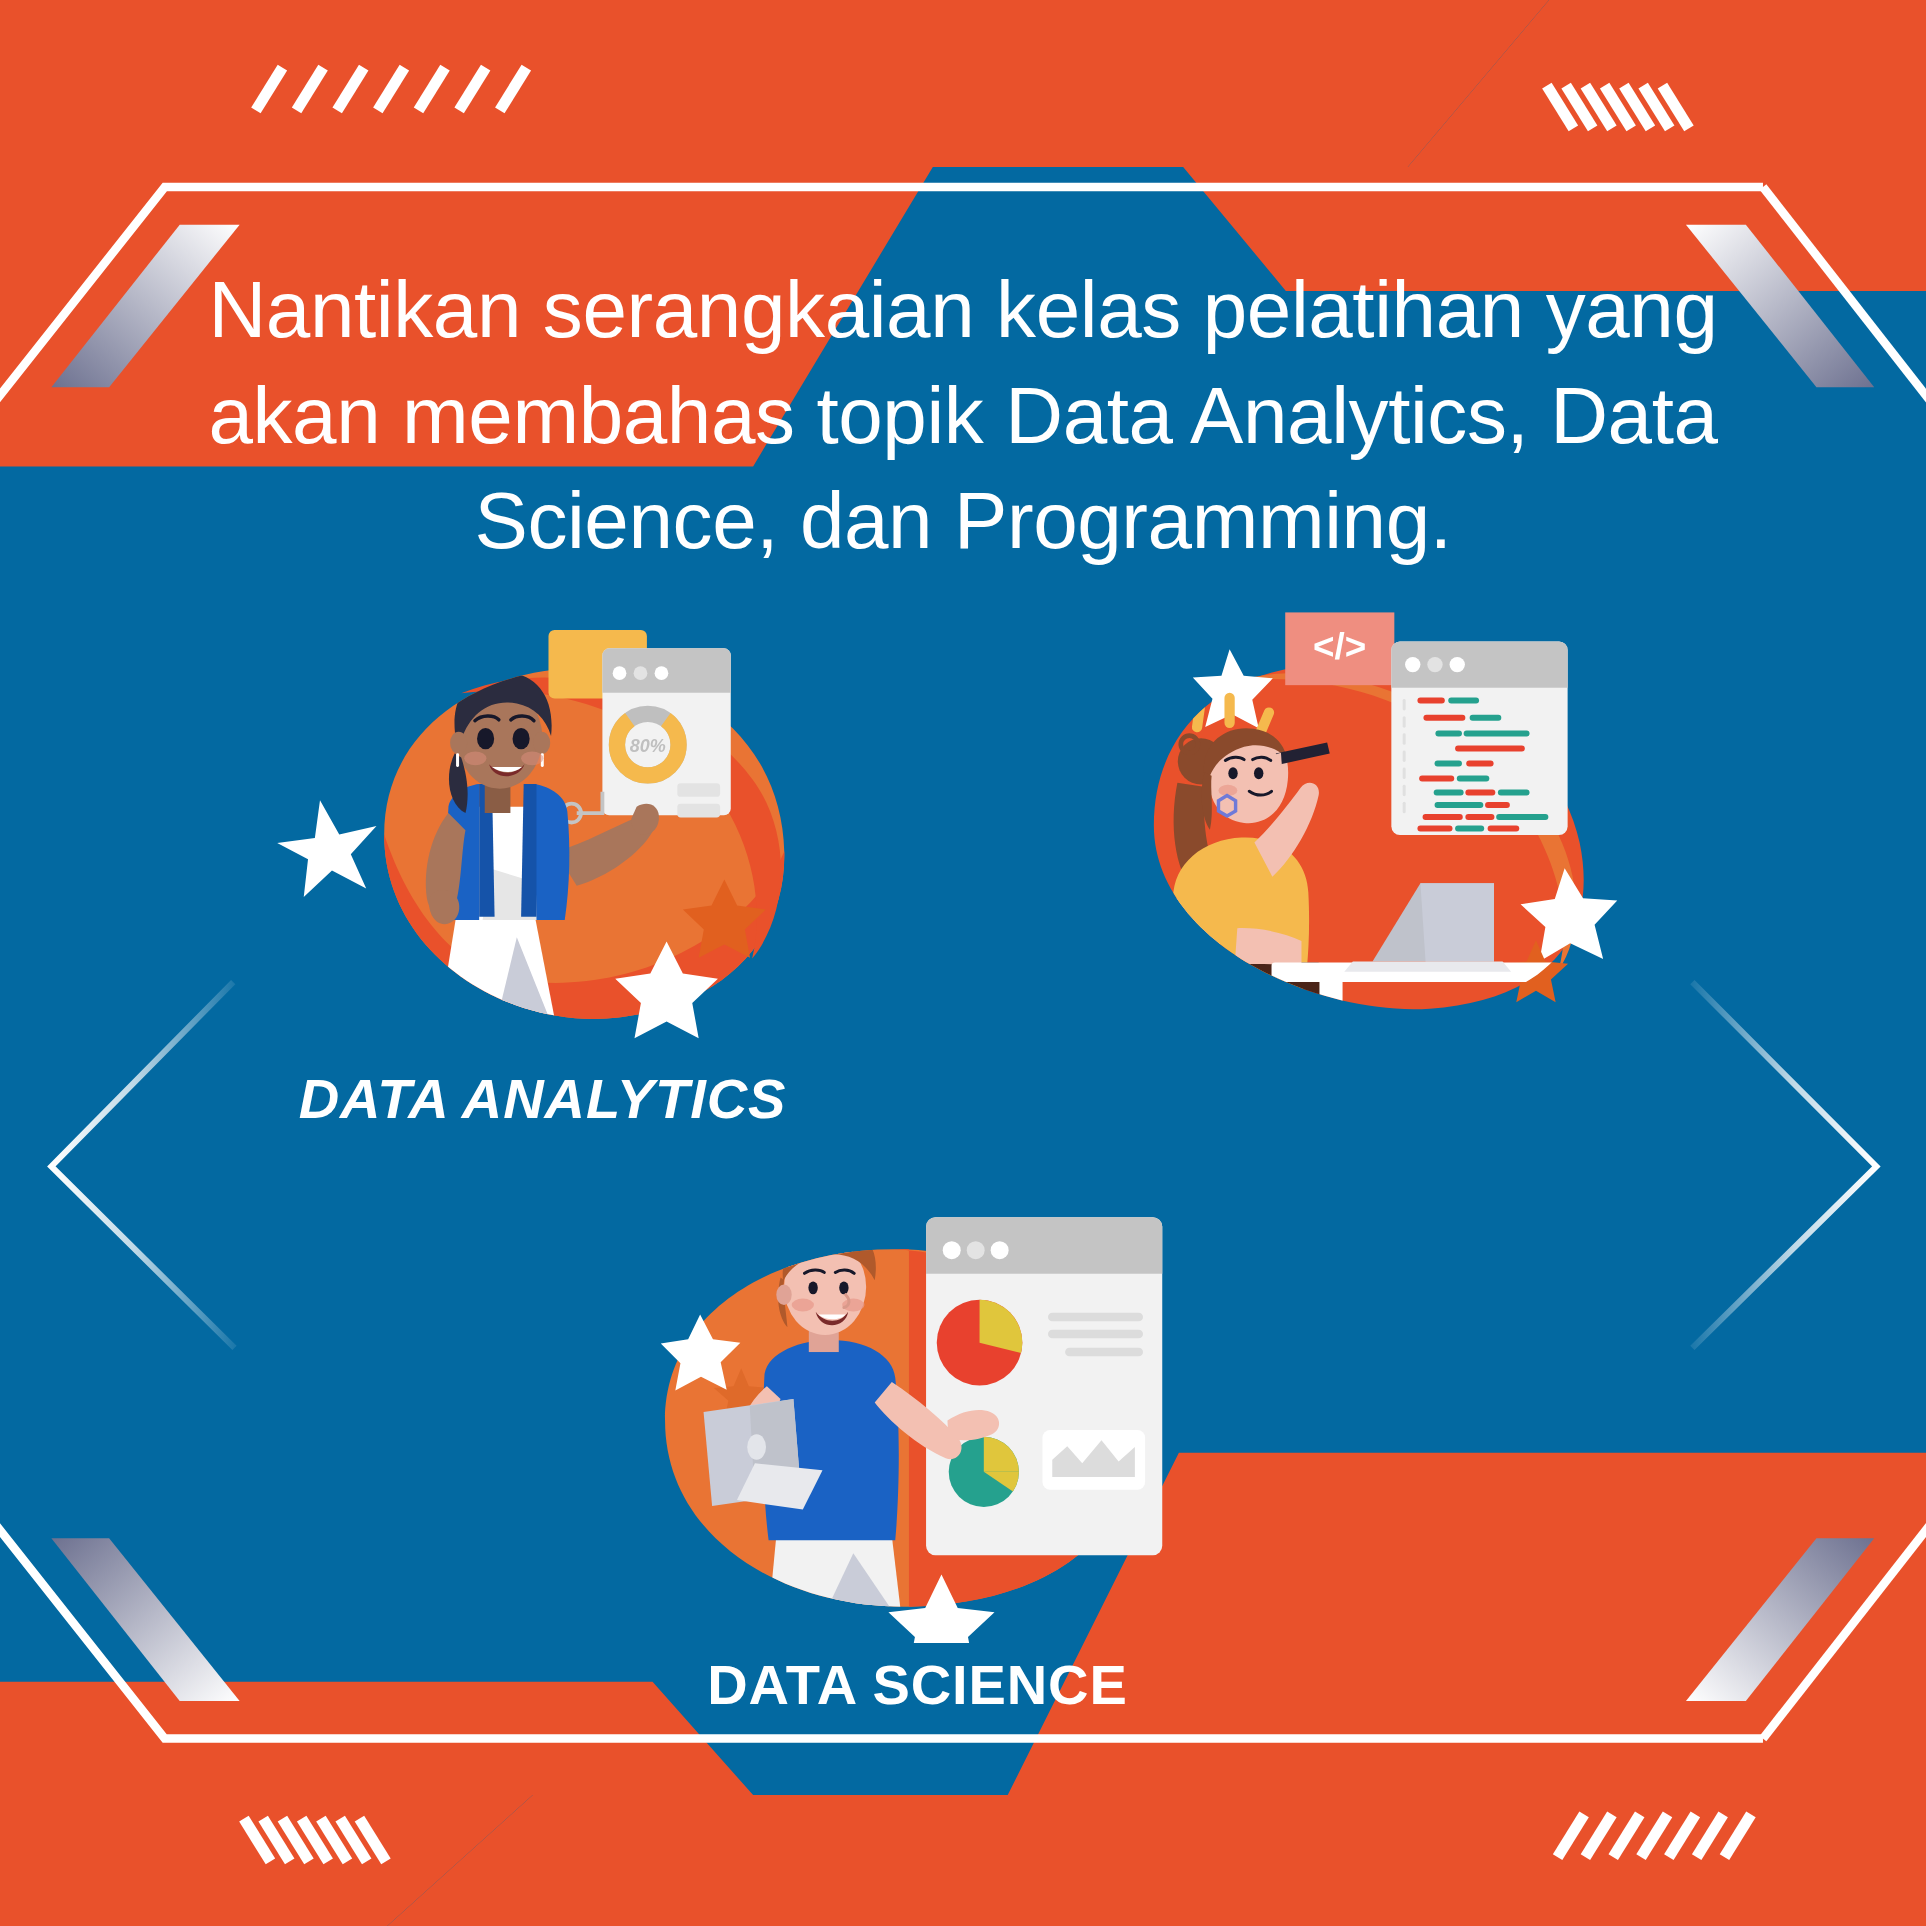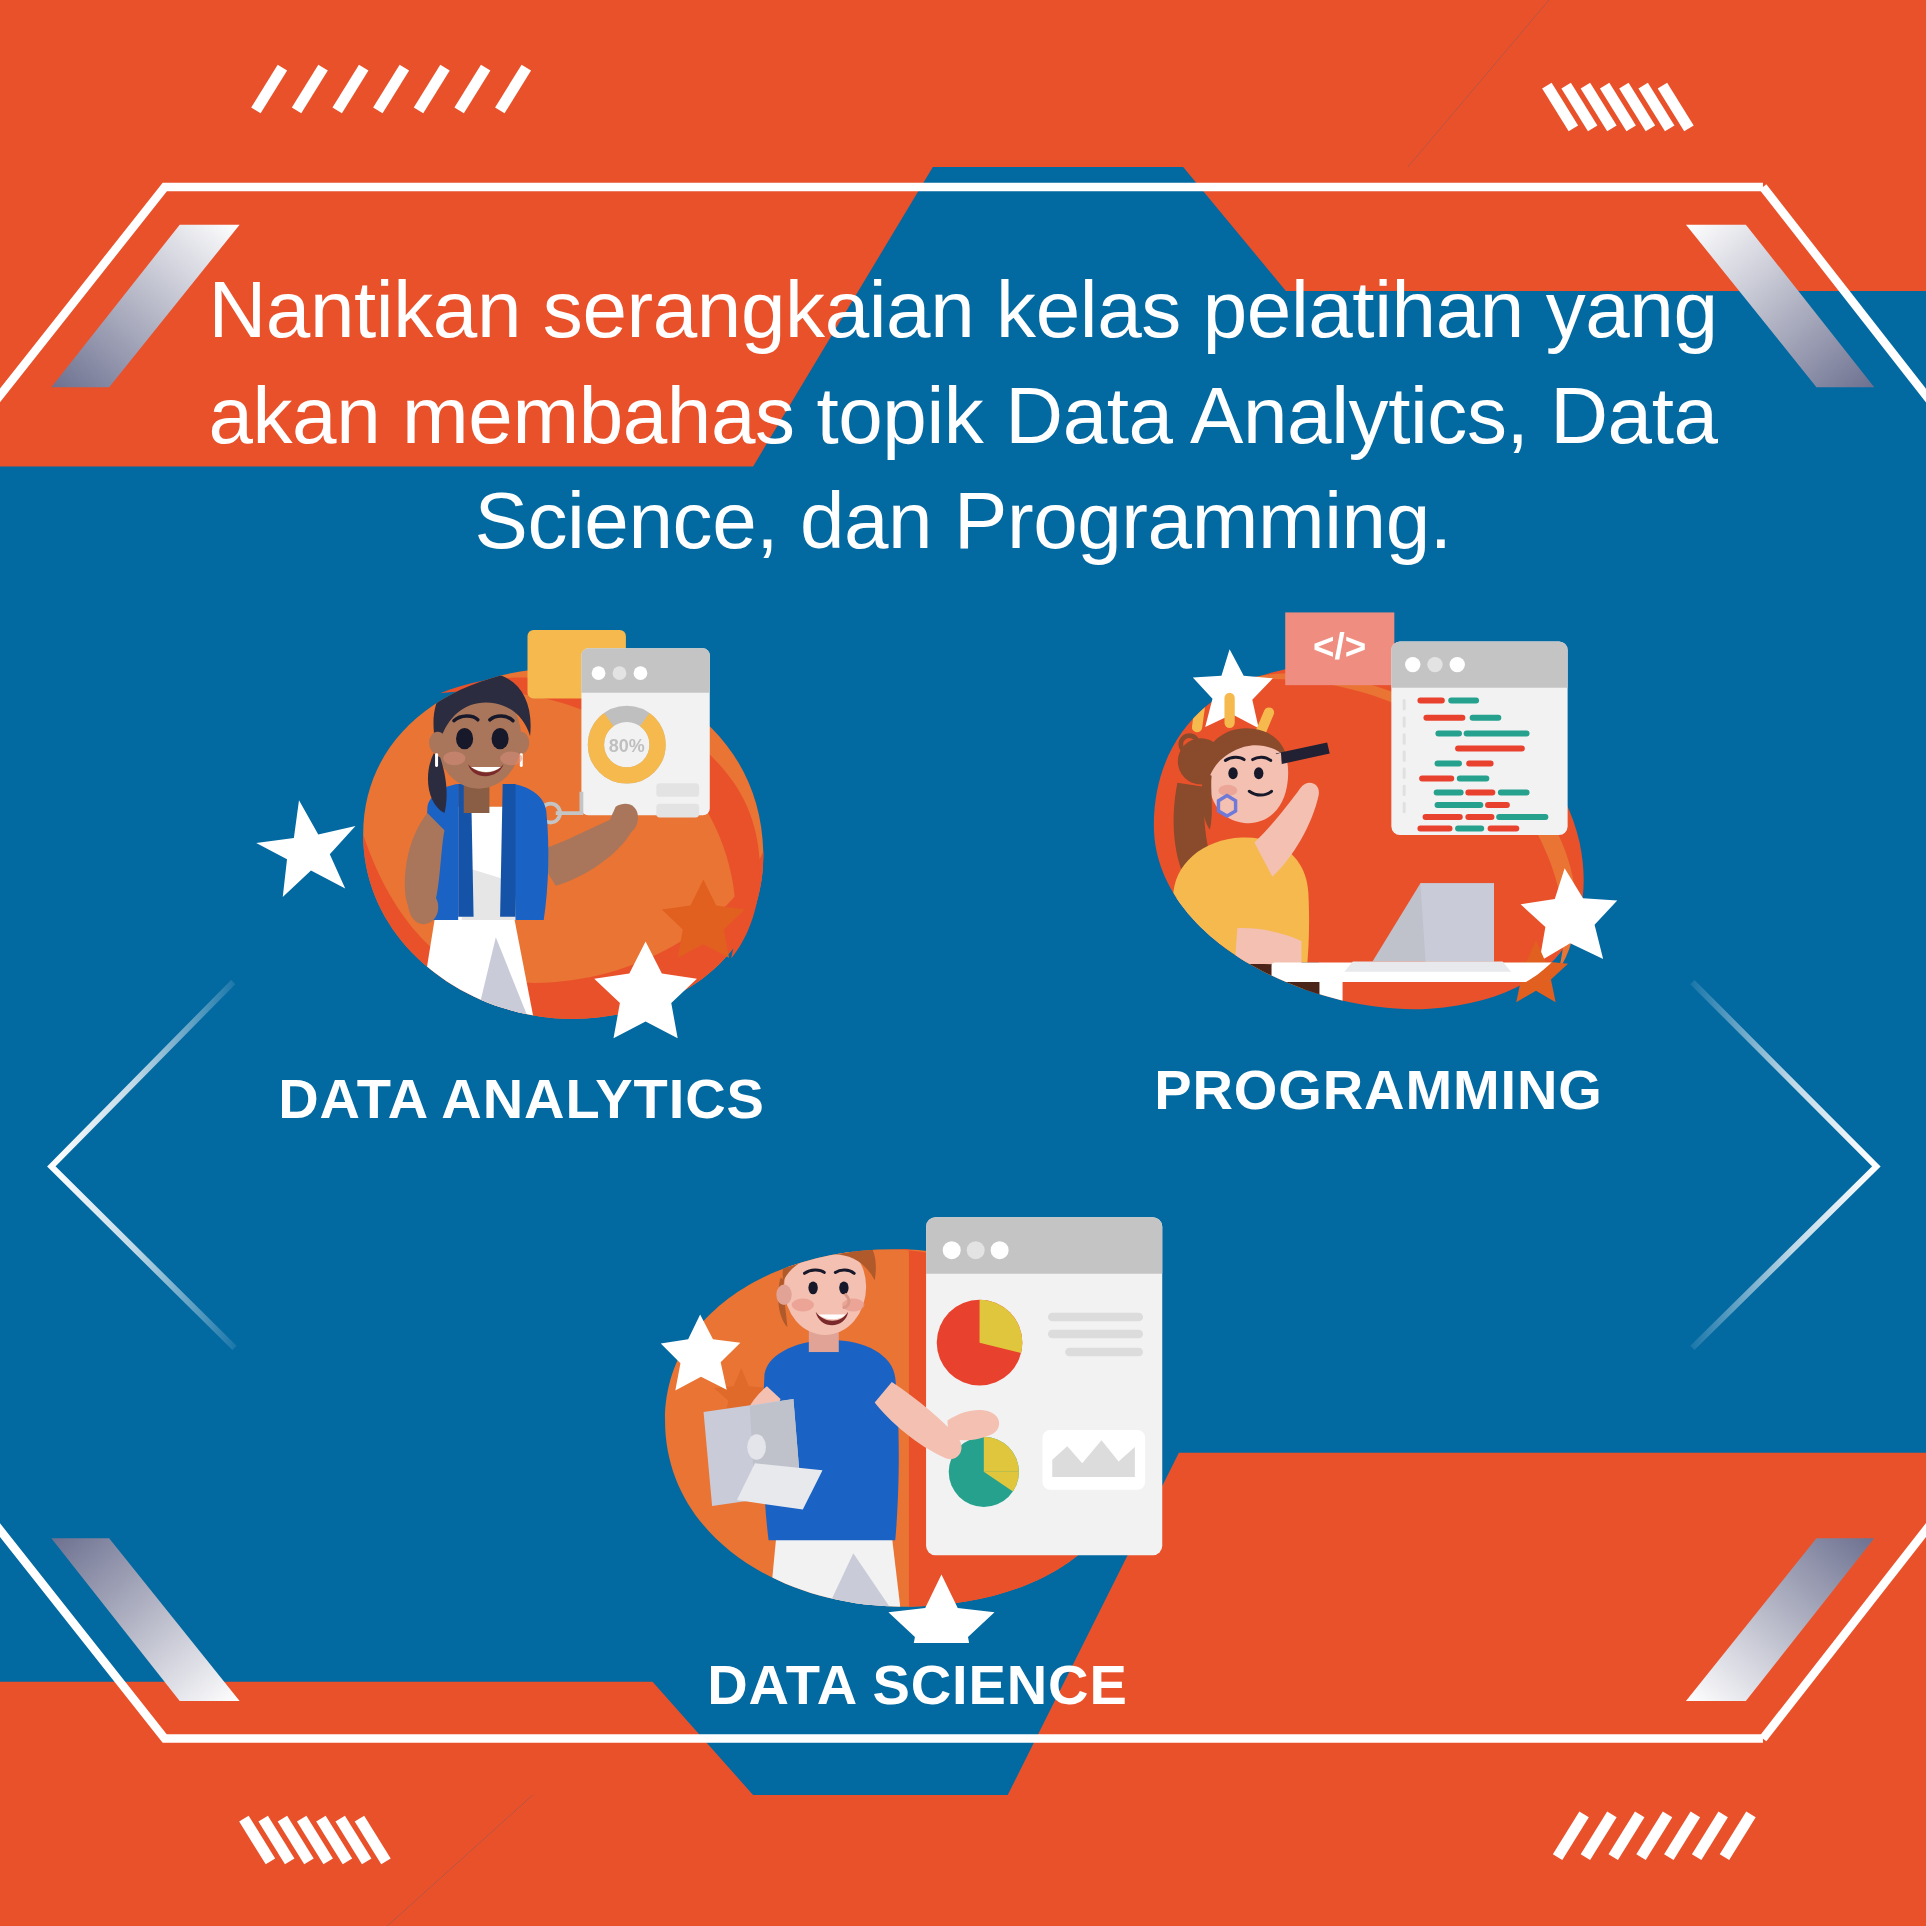--- a/index.html
+++ b/index.html
@@ -59,21 +59,21 @@
     color:#ffffff;
     font-weight:bold;
     font-size:56px;
     letter-spacing:0.9px;
     text-transform:uppercase;
     white-space:nowrap;
     margin-top:9.4px;
     text-align:center;
   }
 
-  #card-analytics{ left:256px;  top:612px; }
+  #card-analytics{ left:277px;  top:612px;font-style:italic; }
   #card-programming{ left:1113px; top:603px; }
   #card-science{ left:652px; top:1198px; }
 </style>
 </head>
 <body>
 
 <div id="poster">
 
   <svg class="frame-svg" viewBox="0 0 4501 4501" xmlns="http://www.w3.org/2000/svg">
     <defs>
@@ -414,21 +414,20 @@
           <rect x="370" y="840" width="770" height="46" rx="8" fill="#ffffff"></rect>
           <rect x="482" y="880" width="54" height="200" fill="#ffffff"></rect>
           <rect x="400" y="1010" width="230" height="42" rx="10" fill="#ffffff"></rect>
 
           <path d="M606,838 L718,655 L890,655 L890,838 Z" fill="#bfc2cb"></path>
           <path d="M718,655 L890,655 L890,838 L730,838 Z" fill="#c9ccd8"></path>
           <path d="M560,838 L910,838 L930,862 L540,862 Z" fill="#e8e9ed"></path>
         </g>
       </svg>
     </div>
-    <div class="card-label">PROGRAMMING</div>
   </div>
 
   <div class="card" id="card-science">
     <div class="card-art">
       <svg viewBox="0 0 1240 1040" xmlns="http://www.w3.org/2000/svg">
         <defs>
           <clipPath id="blobS">
             <path d="M30,520 C30,260 300,110 590,120 C880,130 1100,320 1115,560
                      C1130,810 900,950 600,955 C300,960 30,790 30,520 Z"></path>
           </clipPath>

